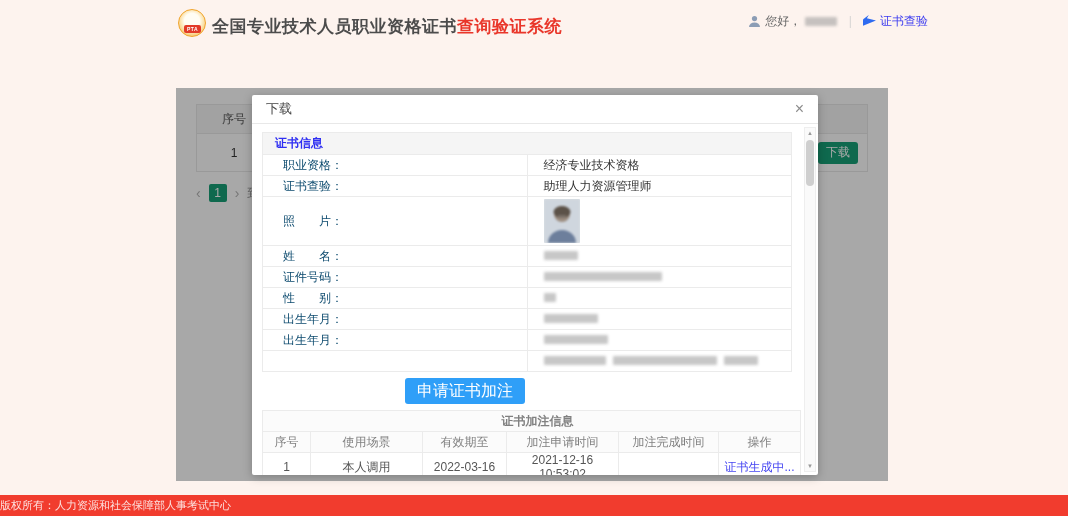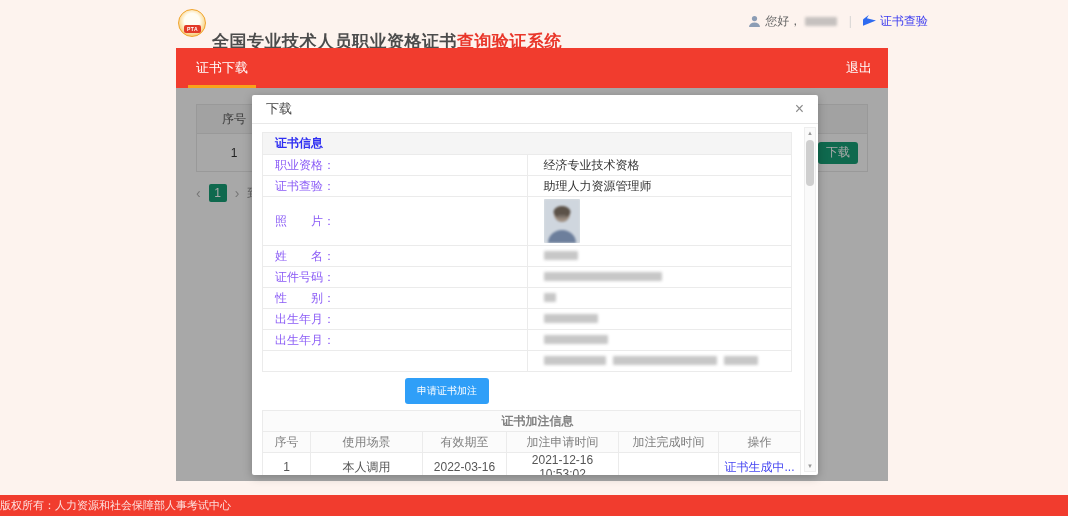--- a/index.html
+++ b/index.html
@@ -6,21 +6,21 @@
   body { font-family: "Liberation Sans", "DejaVu Sans", sans-serif; }
   .page { position:relative; width:1068px; height:516px; background:#fdf3ee; overflow:hidden; font-size:12px; color:#333; }
 
   
   .top-header { position:absolute; top:0; left:0; width:100%; height:48px; }
   .logo { position:absolute; left:178px; top:9px; width:28px; height:28px; border-radius:50%;
           background:radial-gradient(circle at 50% 42%, #fffdf4 0 38%, #fbe3ae 58%, #f3a92e 100%);
           border:1px solid #f0a42c; }
   .logo-ribbon { position:absolute; left:5px; bottom:3px; width:17px; height:8px; background:#e23a28; border-radius:2px;
           color:#fff; font-size:5px; font-weight:bold; text-align:center; line-height:8px; letter-spacing:.5px; }
-  .site-title { position:absolute; left:212px; top:30px; font-size:17px; font-weight:bold; color:#4c4c4c; letter-spacing:.5px; }
+  .site-title { position:absolute; left:212px; top:15px; font-size:17px; font-weight:bold; color:#4c4c4c; letter-spacing:.5px; }
   .site-title .accent { color:#e9362a; }
   .greeting { position:absolute; right:140px; top:13px; display:flex; align-items:center; gap:4px; font-size:12px; color:#666; }
   .blur-blob { display:inline-block; height:9px; background:#9a9a9a; opacity:.55; filter:blur(1.5px); border-radius:1px; }
   .sep { color:#ccc; margin:0 3px; }
   .verify-link { color:#3b3bf0; cursor:pointer; }
 
   
   .navbar { position:absolute; left:176px; top:48px; width:712px; height:40px; background:#f13c2e; }
   .nav-tab { position:absolute; left:20px; top:0; height:40px; line-height:40px; color:#fff; font-size:13px; cursor:pointer; }
   .nav-indicator { position:absolute; left:12px; bottom:0; width:68px; height:3px; background:#f9a21a; }
@@ -44,28 +44,28 @@
   .modal { position:absolute; left:252px; top:95px; width:566px; height:380px; background:#fff; border-radius:2px;
            box-shadow:0 2px 10px rgba(0,0,0,.25); z-index:10; }
   .modal-header { height:29px; border-bottom:1px solid #e8e8e8; padding:0 14px; display:flex; align-items:center; justify-content:space-between; }
   .modal-title { font-size:13px; color:#444; }
   .modal-close { font-size:16px; color:#8c8c8c; cursor:pointer; background:none; border:none; line-height:1; font-family:inherit; }
   .modal-body { position:absolute; top:30px; bottom:0; left:0; right:0; padding:7px 26px 0 10px; overflow:hidden; }
 
   table.info { width:100%; border-collapse:collapse; table-layout:fixed; }
   table.info td, table.info th { border:1px solid #ebebeb; font-weight:normal; font-size:12px; }
   .section-bar { background:#f5f5f5; color:#2f2ff2; font-weight:bold !important; text-align:left; height:22px; padding-left:12px; }
-  td.lbl { width:143px; color:#8b5cf6; padding-left:12px; height:21px; }
+  td.lbl { width:143px; color:#0c4a6e; padding-left:20px; height:21px; }
   td.val { color:#333; padding-left:16px; }
   .photo-cell { height:48px; }
   .photo { width:36px; height:44px; margin:2px 0 2px 0; background:#dfe3e8; overflow:hidden; border-radius:1px; }
   .photo svg { filter:blur(1.2px); }
 
   .apply-wrap { margin:6px 0 6px 143px; }
-  .blue-btn { background:#2f9ff8; color:#fff; border:none; border-radius:3px; height:26px; padding:0 12px; font-size:10px; cursor:pointer; font-family:inherit; }
+  .blue-btn { background:#2f9ff8; color:#fff; border:none; border-radius:3px; height:26px; padding:0 12px; font-size:16px; cursor:pointer; font-family:inherit; }
 
   table.ann th { background:#fbfbfb; color:#808080; height:21px; text-align:center; }
   table.ann td { text-align:center; color:#555; height:21px; }
   .op-link { color:#4646f2; cursor:pointer; }
 
   .m-scrollbar { position:absolute; right:2px; top:32px; bottom:3px; width:12px; background:#fafafa; border:1px solid #eee; }
   .scroll-arrow { position:absolute; left:0; width:100%; text-align:center; font-size:6px; color:#999; cursor:pointer; }
   .scroll-up { top:2px; } .scroll-down { bottom:2px; }
   .scroll-thumb { position:absolute; left:1px; top:12px; width:8px; height:46px; background:#cfcfcf; border-radius:4px; }
 
@@ -97,25 +97,20 @@
       <span class="sep">｜</span>
       <span style="display:inline-flex;">
         <svg width="13" height="13" viewBox="0 0 13 13">
             <polygon points="0,12 13,4.5 3.5,3.5 5,0 0,5" fill="#2e6bf0" transform="rotate(8 6 6)"></polygon>
           </svg>
       </span>
       <span class="verify-link">证书查验</span>
     </div>
   </div>
 
-  <div class="navbar">
-    <div class="nav-tab">证书下载</div>
-    <div class="nav-indicator"></div>
-    <div class="nav-logout">退出</div>
-  </div>
 
   <div class="card">
     <div class="bg-table">
       <div class="bg-thead">
         <div class="col-seq">序号</div>
         <div class="col-mid"></div>
         <div class="col-act">操作</div>
       </div>
       <div class="bg-row">
         <div class="col-seq">1</div>

